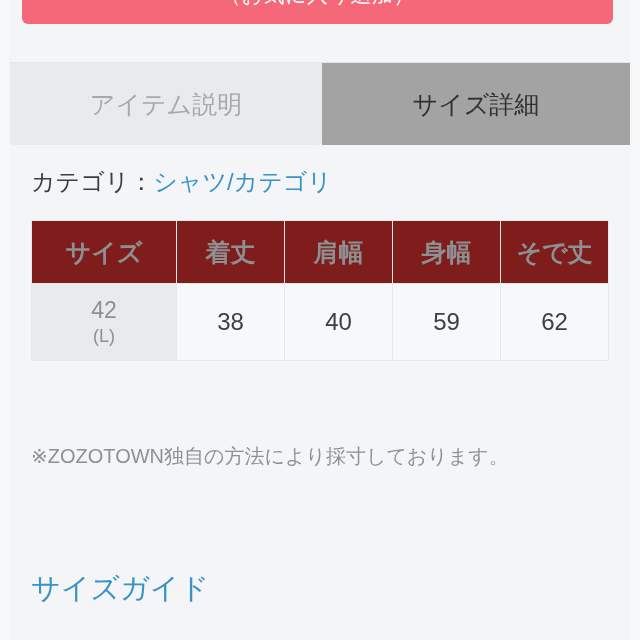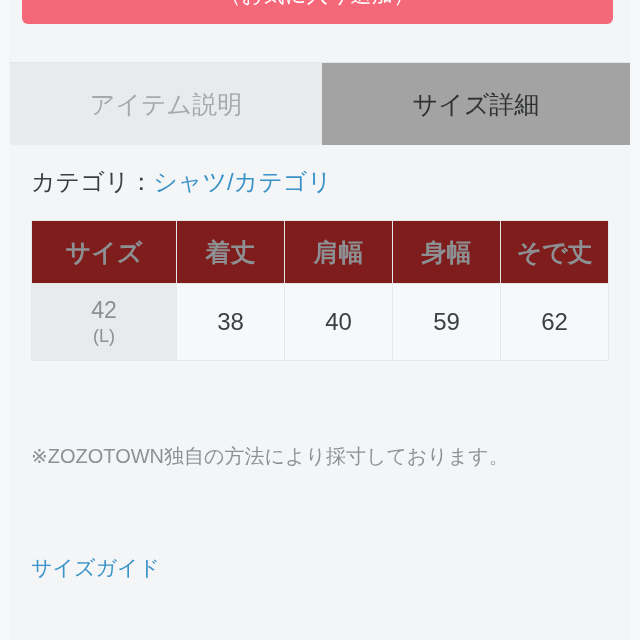--- a/index.html
+++ b/index.html
@@ -162,22 +162,22 @@
     font-size: 20px;
     line-height: 1.62;
     color: #8e9194;
   }
   .notes p { margin: 0; }
 
   
   .guide-link {
     position: absolute;
     left: 31px;
-    top: 554px;
-    font-size: 21px;
+    top: 569px;
+    font-size: 29px;
     color: #3a93c8;
     text-decoration: none;
   }
 </style>
 </head>
 <body>
 
 <div id="page">
 
   <div class="gutter left"></div>

